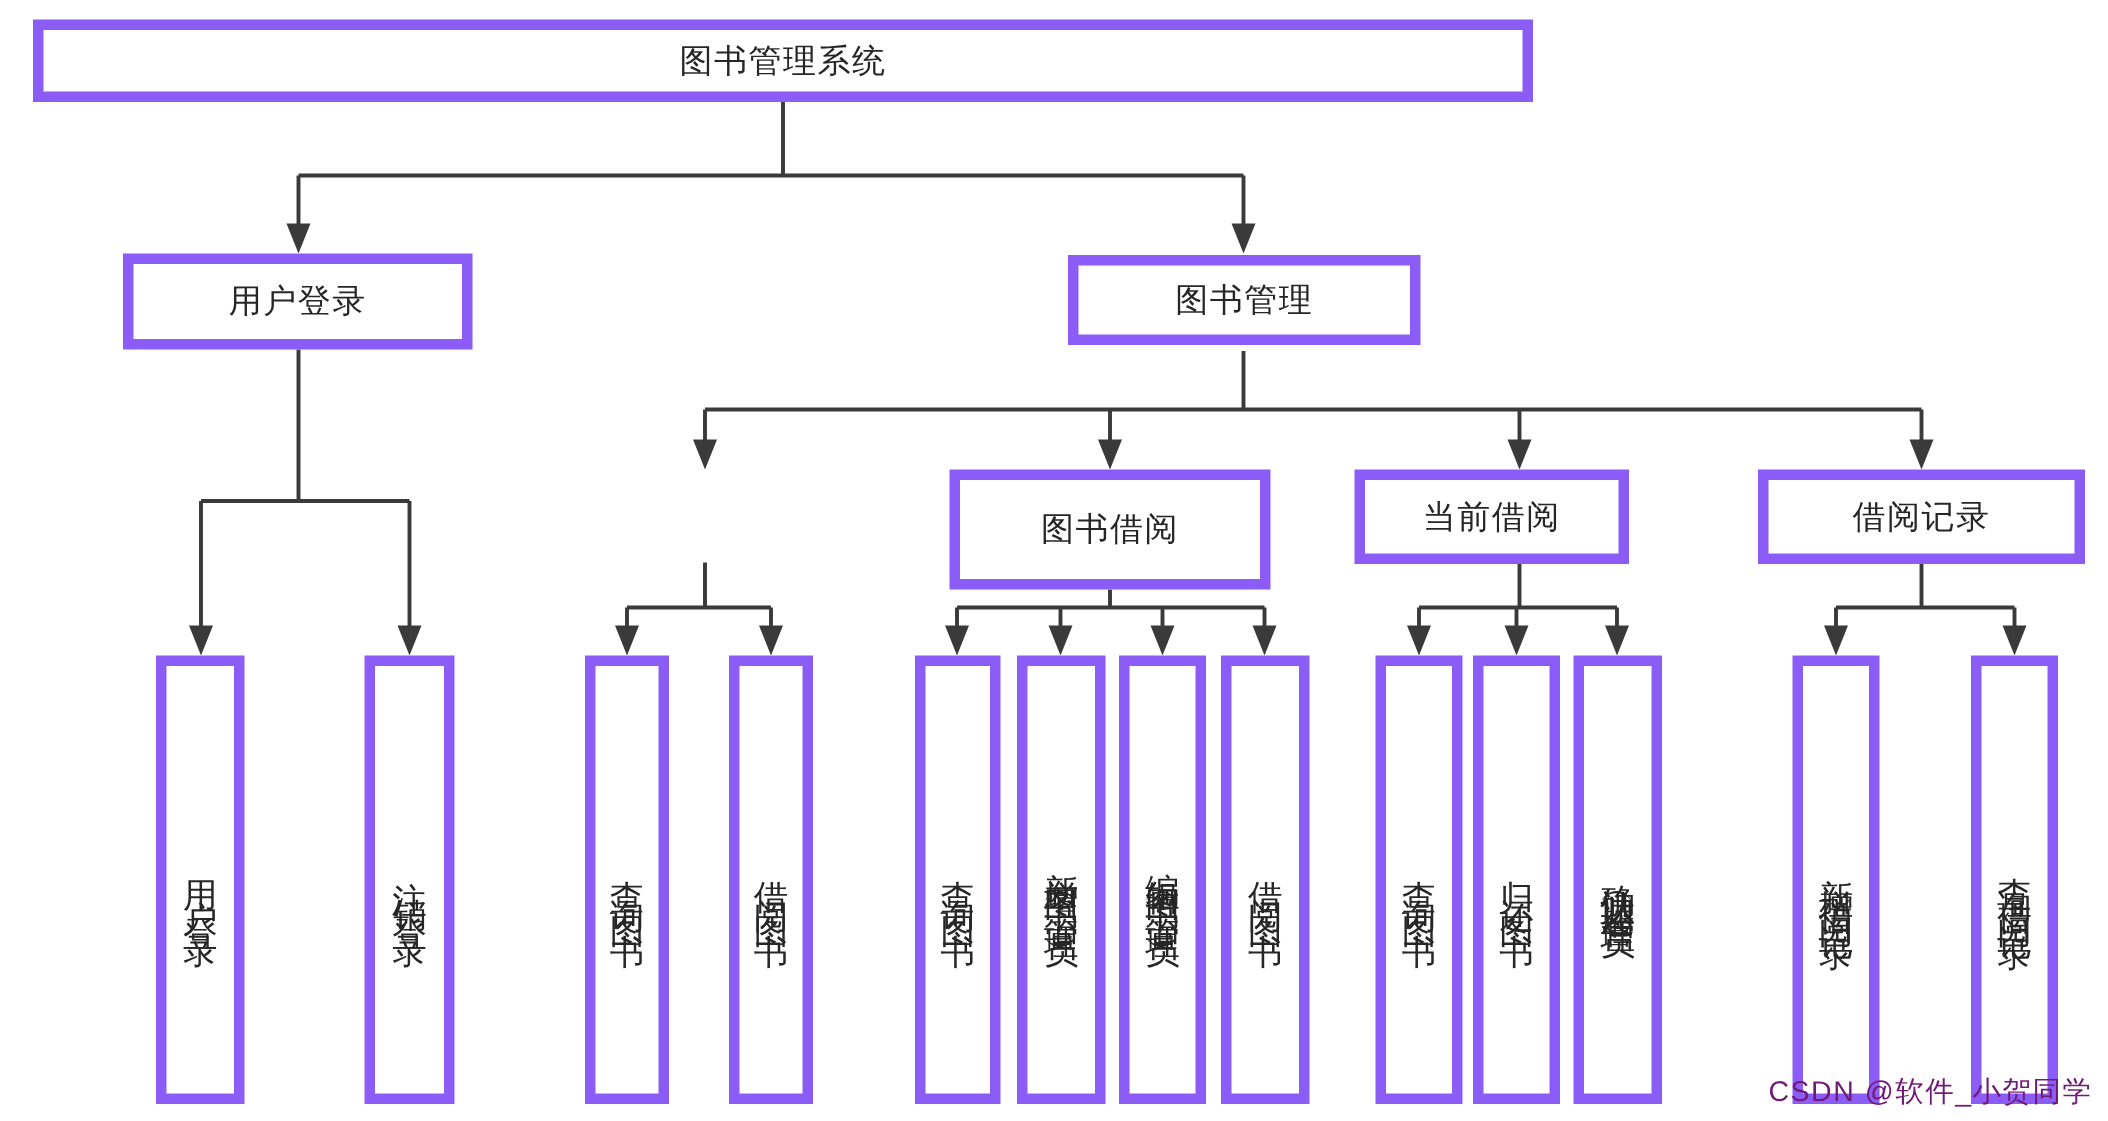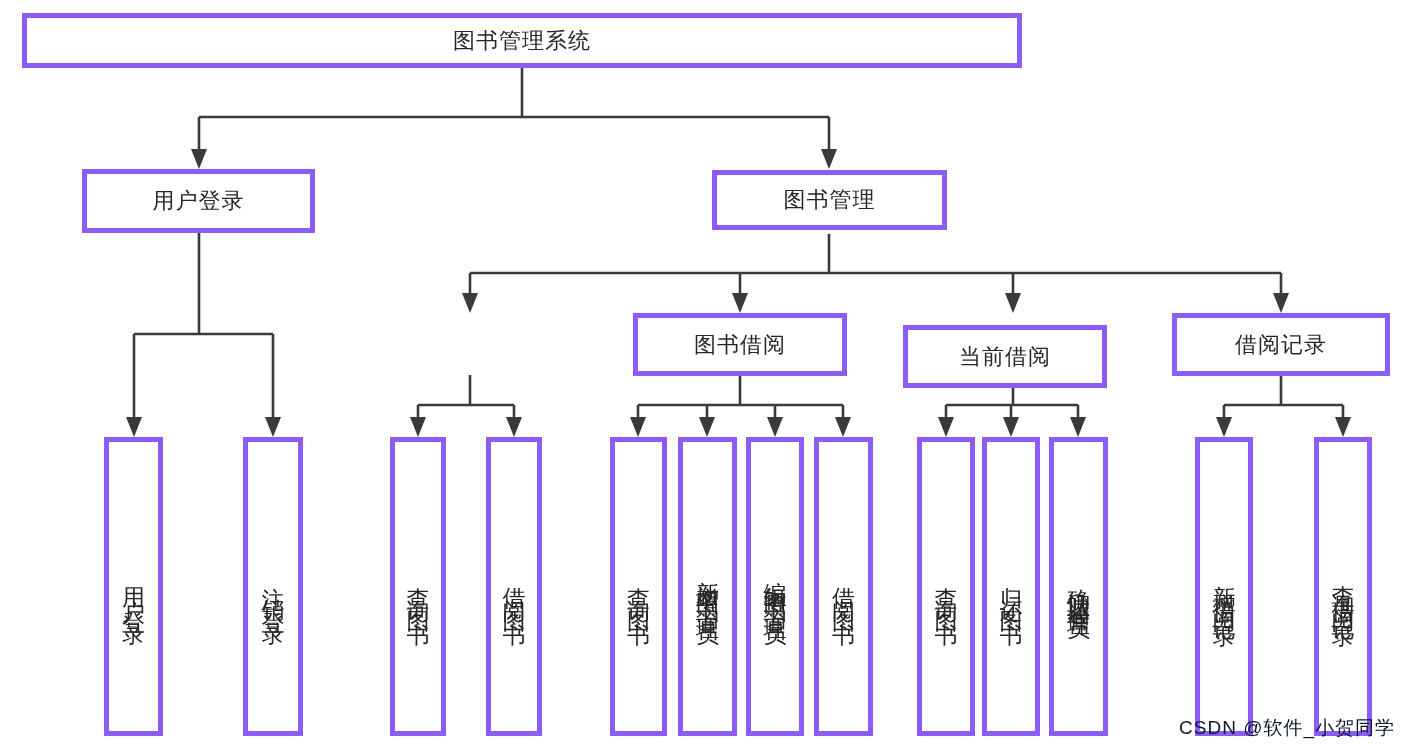--- a/index.html
+++ b/index.html
@@ -2,39 +2,39 @@
 <html><head>
 <meta charset="utf-8">
 <style>
   html,body{margin:0;padding:0;background:#ffffff;}
   body{width:1405px;height:747px;font-family:"Liberation Sans","DejaVu Sans",sans-serif;}
   .stage{position:relative;width:1405px;height:747px;background:#ffffff;overflow:hidden;}
   .wires{position:absolute;left:0;top:0;}
   .box{
     position:absolute;
     box-sizing:border-box;
-    border:5px solid #8b5cf6;
+    border:7px solid #8b5cf6;
     background:#ffffff;
     display:flex;
     align-items:center;
     justify-content:center;
     color:#262626;
   }
   .h{font-size:22px;letter-spacing:1px;white-space:nowrap;}
   .v{writing-mode:vertical-rl;text-orientation:mixed;font-size:23px;line-height:1;}
   .sp12 .lbl{letter-spacing:12px;margin-bottom:-12px;}
   .sp8  .lbl{letter-spacing:8px;margin-bottom:-8px;}
   .sp6  .lbl{letter-spacing:6px;margin-bottom:-6px;}
   .sp4  .lbl{letter-spacing:4px;margin-bottom:-4px;}
   .watermark{
     position:absolute;
     right:10px;
     bottom:6px;
     font-size:19px;
-    color:#0f172a;
+    color:#701a75;
     letter-spacing:1px;
     white-space:nowrap;
     z-index:5;
     text-align:right;
   }
 </style>
 </head>
 <body>
 
 <div class="stage">
@@ -75,24 +75,24 @@
     <span class="lbl">图书管理系统</span>
   </div>
 
   <div class="box h" style="left:82px;top:169px;width:233px;height:64px">
     <span class="lbl">用户登录</span>
   </div>
   <div class="box h" style="left:712px;top:170px;width:235px;height:60px">
     <span class="lbl">图书管理</span>
   </div>
 
-  <div class="box h" style="left:633px;top:313px;width:214px;height:63px">
+  <div class="box h" style="left:633px;top:313px;width:214px;height:80px">
     <span class="lbl">图书借阅</span>
   </div>
-  <div class="box h" style="left:903px;top:325px;width:204px;height:63px">
+  <div class="box h" style="left:903px;top:313px;width:183px;height:63px">
     <span class="lbl">当前借阅</span>
   </div>
   <div class="box h" style="left:1172px;top:313px;width:218px;height:63px">
     <span class="lbl">借阅记录</span>
   </div>
 
   <div class="box v sp12" style="left:104px;top:437px;width:59px;height:299px">
     <span class="lbl">用户登录</span>
   </div>
   <div class="box v sp12" style="left:243px;top:437px;width:60px;height:299px">

